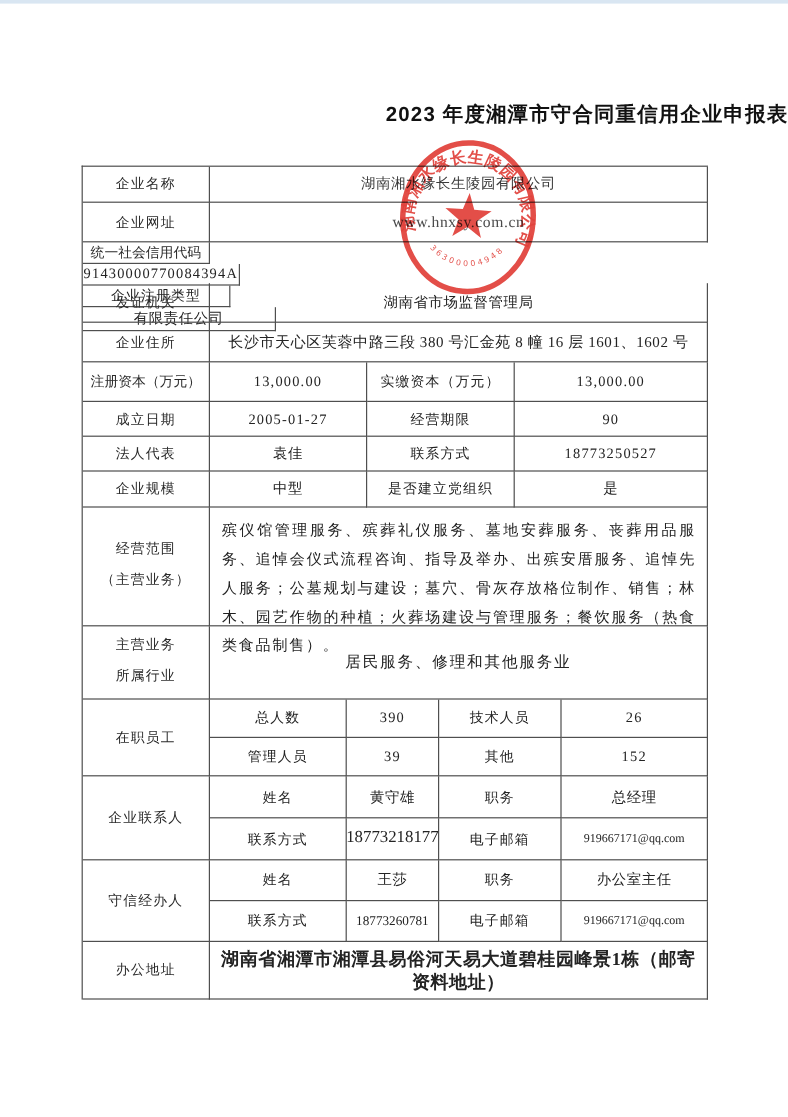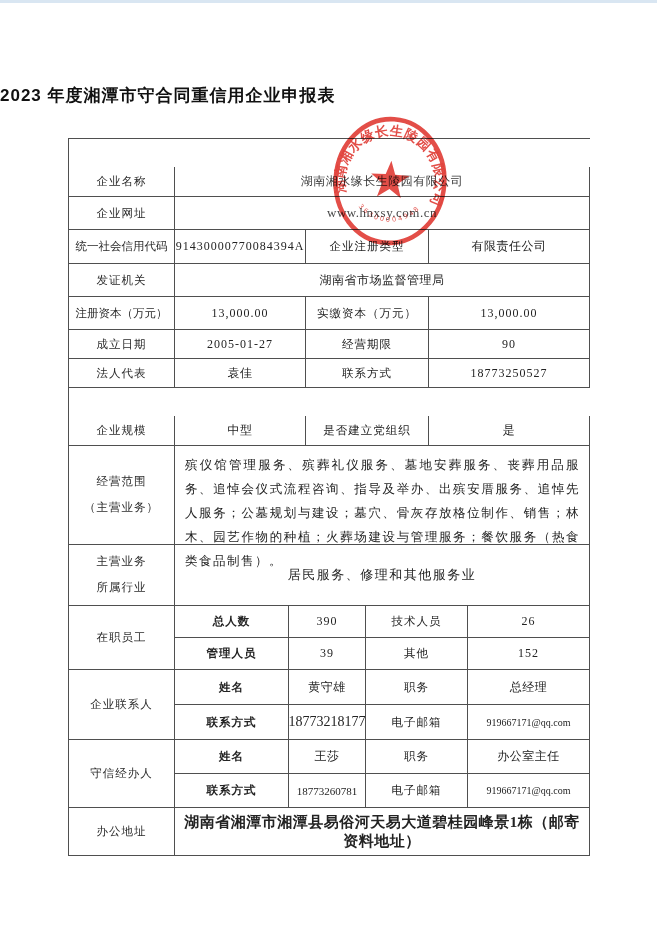--- a/index.html
+++ b/index.html
@@ -7,21 +7,21 @@
     position:relative;
     width:657px;height:931px;
     background:#ffffff;
     font-family:"Liberation Serif","DejaVu Serif",serif;
     color:#232323;
     overflow:hidden;
   }
   .scan-edge{position:absolute;top:0;left:0;width:657px;height:3px;background:#d9e6f2;}
   .doc-title{
     position:absolute;top:84px;left:0;width:657px;
-    text-align:left;
+    text-align:right;
     font-family:"Liberation Sans","DejaVu Sans",sans-serif;
     font-weight:bold;font-size:17px;letter-spacing:1px;color:#111;
   }
   .form-table{
     position:absolute;left:68px;top:138px;width:521px;
     border-top:1px solid #4f4f4f;border-left:1px solid #4f4f4f;
     box-sizing:content-box;
   }
   .row{display:flex;}
   .cell{
@@ -29,27 +29,27 @@
     border-right:1px solid #4f4f4f;border-bottom:1px solid #4f4f4f;
     display:flex;align-items:center;justify-content:center;
     text-align:center;font-size:11.5px;letter-spacing:1px;
     padding:1px 3px;
   }
   .lab{width:106px;flex:none;color:#2a2a2a;}
   .w-full{width:415px;flex:none;}
   .w-v1{width:131px;flex:none;}
   .w-l2{width:123px;flex:none;}
   .w-v2{width:161px;flex:none;}
-  .w-q1{width:114px;flex:none;font-weight:bold;}
+  .w-q1{width:114px;flex:none;}
   .w-q2{width:77px;flex:none;}
   .w-q3{width:102px;flex:none;}
   .w-q4{width:122px;flex:none;}
   .val{font-size:12px;letter-spacing:0.5px;}
   .num{letter-spacing:1px;}
-  .h30{height:30px;margin-top:28px;} .h33{height:33px;} .h34{height:34px;} .h29{height:29px;}
+  .h30{height:30px;} .h33{height:33px;} .h34{height:34px;flex-direction:column;} .h29{height:29px;}
   .h99{height:99px;} .h61{height:61px;} .h48{height:48px;}
   .sec{display:flex;}
   .sec .sub{display:flex;flex-direction:column;width:415px;flex:none;}
   .sec .subrow{display:flex;flex:1;}
   .sec .subrow .cell{height:100%;}
   .two-line{line-height:2.25;}
   .scope-text{
     align-items:flex-start;justify-content:flex-start;
     text-align:justify;
     padding:7px 9px 4px 10px;
@@ -90,20 +90,24 @@
       <div class="cell w-v1 val num">91430000770084394A</div>
       <div class="cell w-l2">企业注册类型</div>
       <div class="cell w-v2 val">有限责任公司</div>
     </div>
 
     <div class="row h33">
       <div class="cell lab">发证机关</div>
       <div class="cell w-full val">湖南省市场监督管理局</div>
     </div>
 
+    <div class="row h33">
+      <div class="cell lab">企业住所</div>
+      <div class="cell w-full val addr">长沙市天心区芙蓉中路三段 380 号汇金苑 8 幢 16 层 1601、1602 号</div>
+    </div>
 
     <div class="row h33">
       <div class="cell lab" style="letter-spacing:0;">注册资本（万元）</div>
       <div class="cell w-v1 val num">13,000.00</div>
       <div class="cell w-l2">实缴资本（万元）</div>
       <div class="cell w-v2 val num">13,000.00</div>
     </div>
 
     <div class="row h29">
       <div class="cell lab">成立日期</div>

